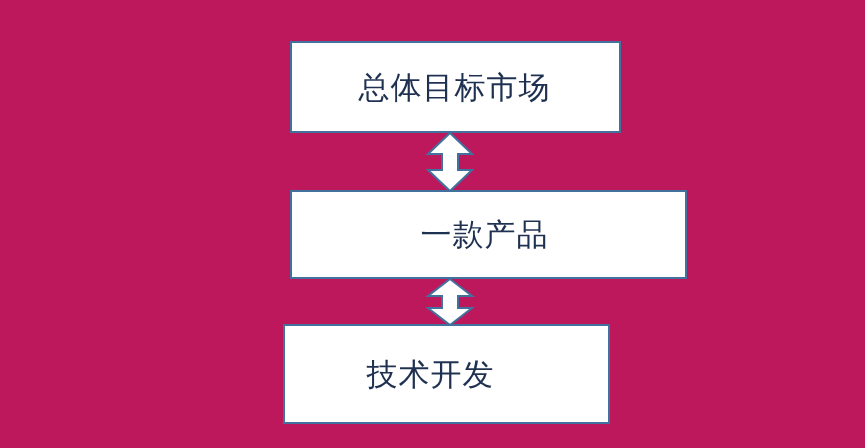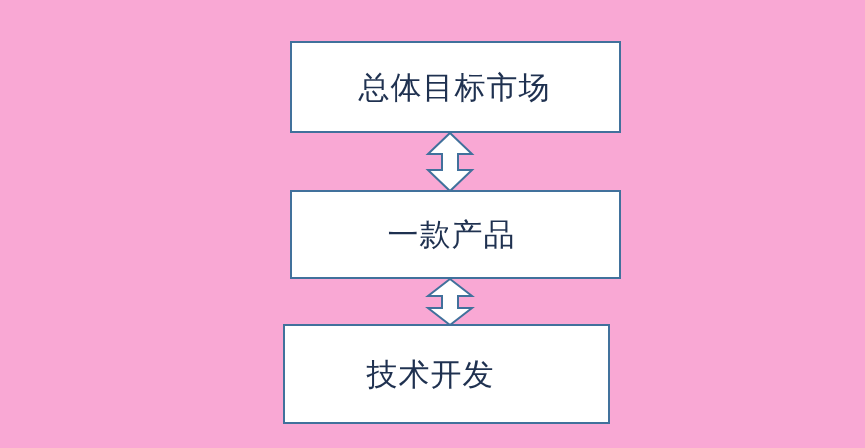--- a/index.html
+++ b/index.html
@@ -8,21 +8,21 @@
     padding: 0;
     background: #ffffff;
   }
   body {
     font-family: "DejaVu Sans", "Liberation Sans", sans-serif;
   }
   #canvas {
     position: relative;
     width: 865px;
     height: 448px;
-    background: #f9a8d4;
+    background: #be185d;
     overflow: hidden;
   }
   .node-box {
     position: absolute;
     box-sizing: border-box;
     background: #ffffff;
     border: 2px solid #41719C;
     display: flex;
     align-items: center;
     justify-content: center;
@@ -39,21 +39,21 @@
   }
   .connector {
     position: absolute;
   }
   .connector svg {
     display: block;
     overflow: visible;
   }
   
   #box-tam   { left: 290px; top: 41px;  width: 331px; height: 92px; }
-  #box-prod  { left: 290px; top: 190px; width: 331px; height: 89px; }
+  #box-prod  { left: 290px; top: 190px; width: 397px; height: 89px; }
   #box-tech  { left: 283px; top: 324px; width: 327px; height: 100px; }
 
   #label-tam  { transform: translateX(-1px); }
   #label-prod { transform: translateX(-4px); }
   #label-tech { transform: translateX(-16px); }
 
   #arrow-top    { left: 427px; top: 132px; width: 46px; height: 60px; }
   #arrow-bottom { left: 427px; top: 278px; width: 46px; height: 48px; }
 </style>
 </head>

